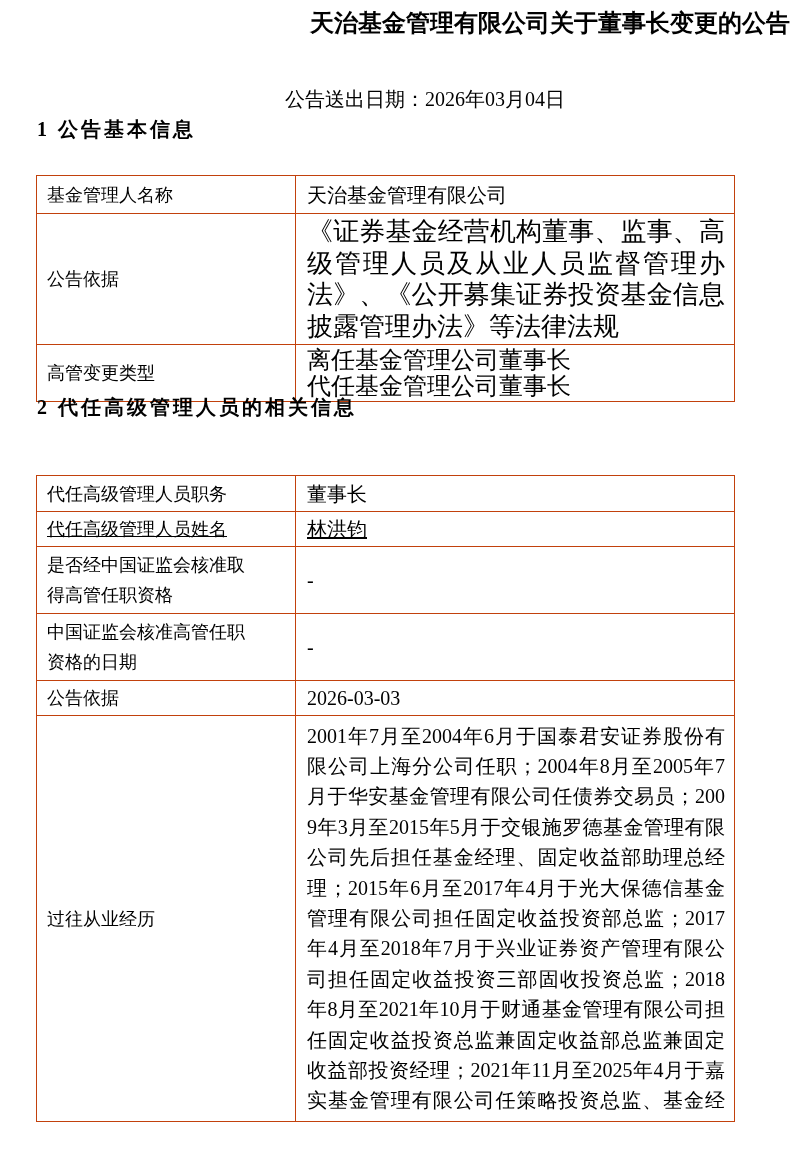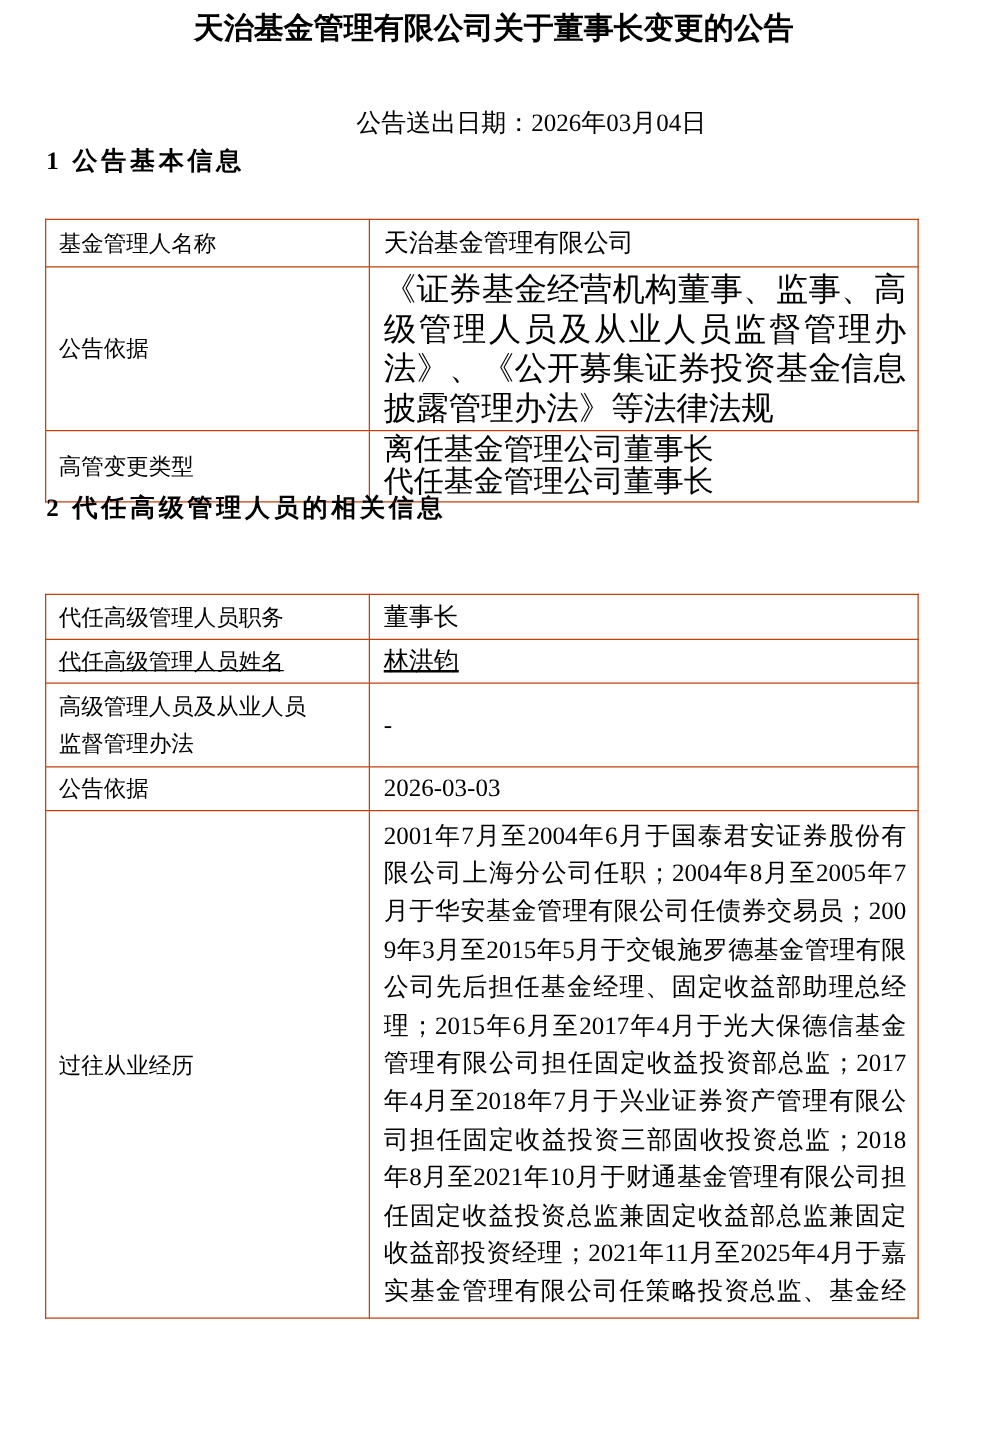--- a/index.html
+++ b/index.html
@@ -6,21 +6,21 @@
   body{
     width:790px;height:1164px;
     background:#ffffff;color:#000000;
     font-family:"Liberation Serif","DejaVu Serif",serif;
     position:relative;overflow:hidden;
   }
   .page{position:absolute;inset:0;background:#ffffff;}
 
   .doc-title{
     position:absolute;top:8px;left:0;width:790px;
-    text-align:center;
+    text-align:right;
     font-family:"Liberation Sans","DejaVu Sans",sans-serif;
     font-weight:bold;font-size:24px;line-height:30px;
   }
   .send-date{
     position:absolute;top:87px;left:55px;width:740px;
     text-align:center;font-size:20px;line-height:24px;
   }
   .sec-heading{
     position:absolute;left:37px;
     font-family:"Liberation Sans","DejaVu Sans",sans-serif;
@@ -128,21 +128,27 @@
       <tr class="t2r1">
         <td class="label-cell">代任高级管理人员职务</td>
         <td class="value-cell">董事长</td>
       </tr>
       <tr class="t2r2">
         <td class="label-cell">代任高级管理人员姓名</td>
         <td class="value-cell">林洪钧</td>
       </tr>
       <tr class="t2r3">
         <td class="label-cell">
-          <div class="label-narrow">高级管理人员及从业人员监督管理办法</div>
+          <div class="label-narrow">是否经中国证监会核准取得高管任职资格</div>
+        </td>
+        <td class="value-cell">-</td>
+      </tr>
+      <tr class="t2r4">
+        <td class="label-cell">
+          <div class="label-narrow">中国证监会核准高管任职资格的日期</div>
         </td>
         <td class="value-cell">-</td>
       </tr>
       <tr class="t2r5">
         <td class="label-cell">公告依据</td>
         <td class="value-cell">2026-03-03</td>
       </tr>
       <tr class="t2r6">
         <td class="label-cell">过往从业经历</td>
         <td class="value-cell">

